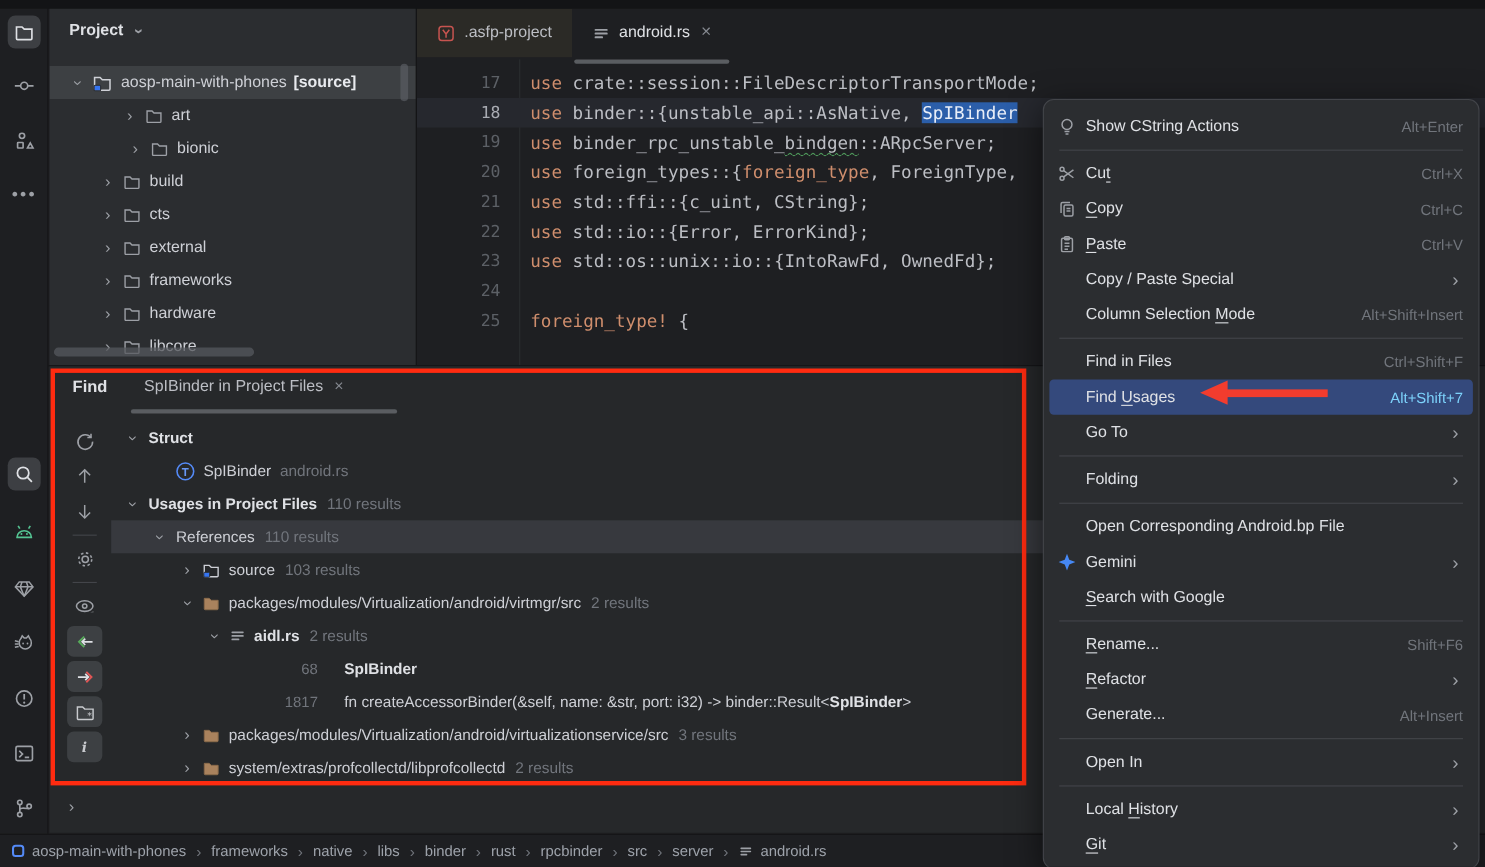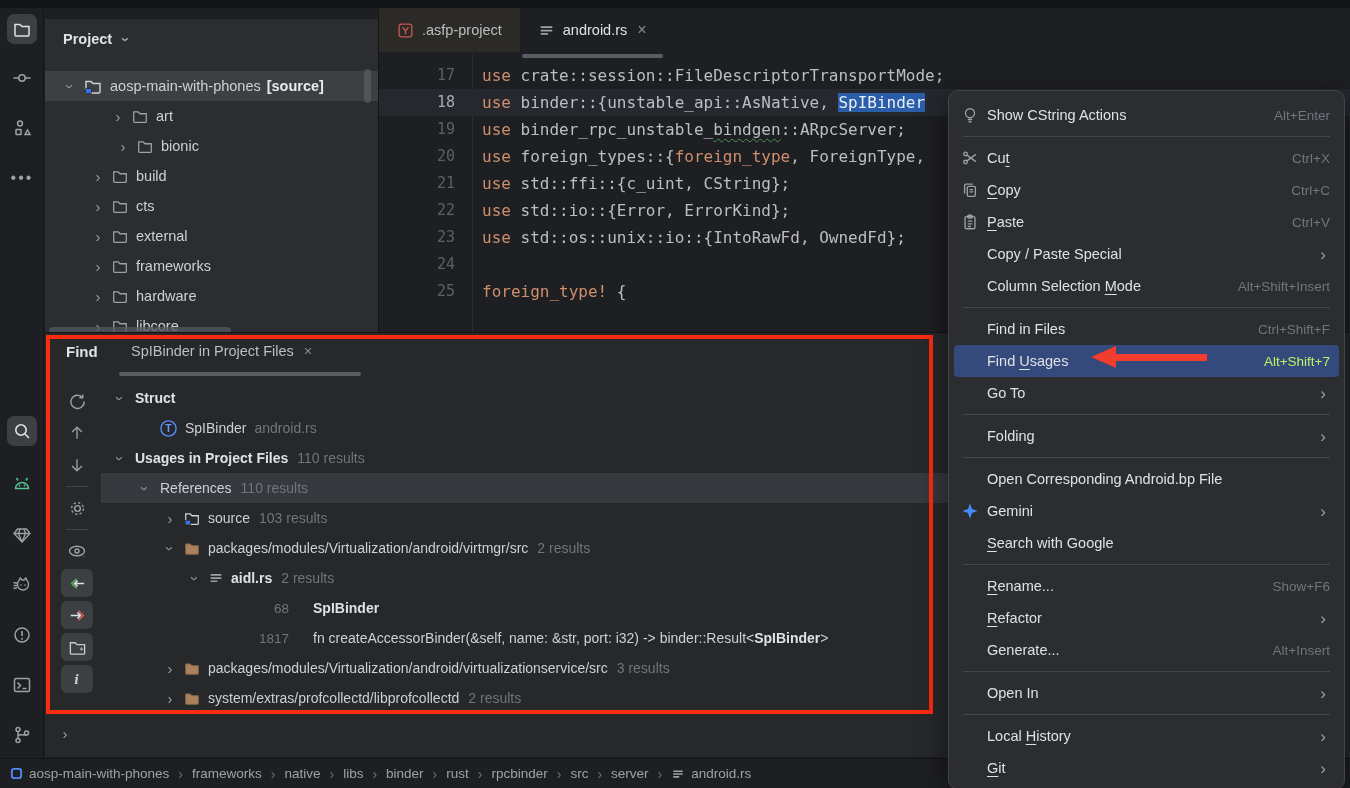--- a/index.html
+++ b/index.html
@@ -16,21 +16,21 @@
   
   .top-strip { position:absolute; left:0; top:0; width:1350px; height:8px; background:#131416; }
 
   
   .activity { position:absolute; left:0; top:8px; width:44px; height:750px; background:#1e1f22; border-right:1px solid #141517; }
   .abtn { position:absolute; left:7px; width:30px; height:30px; display:flex; align-items:center; justify-content:center; border-radius:7px; }
   .abtn.sel { background:#3d3f43; }
   .adots { color:#9da0a6; font-size:16px; letter-spacing:2px; }
 
   
-  .project { position:absolute; left:45px; top:8px; width:333px; height:324px; background:#2b2d30; overflow:hidden;margin-top:11px; }
+  .project { position:absolute; left:45px; top:8px; width:333px; height:324px; background:#2b2d30; overflow:hidden; }
   .pj-head { position:absolute; left:18px; top:12px; display:flex; align-items:center; gap:7px; font-size:14.5px; font-weight:bold; color:#dfe1e5; }
   .pj-tree { position:absolute; left:0; top:52px; right:0; }
   .prow { height:30px; display:flex; align-items:center; font-size:14.5px; color:#ced0d6; white-space:nowrap; }
   .prow .lbl { margin-left:7px; }
   .prow.sel { background:#3d4043; }
   .prow .suffix { font-weight:bold; color:#e8eaee; margin-left:6px; }
   .p-vscroll { position:absolute; right:7px; top:50px; width:7px; height:34px; border-radius:4px; background:#5a5d62; opacity:.7; }
   .p-hscroll { position:absolute; left:4px; top:308px; height:8px; width:182px; border-radius:4px; background:#55585d; opacity:.75; }
   .vdiv { position:absolute; left:378px; top:8px; width:1px; height:324px; background:#141517; }
 
@@ -86,21 +86,21 @@
   .red-arrow-head { position:absolute; left:1091px; top:346px; width:0; height:0; border-right:25px solid #f23c2e; border-top:11px solid transparent; border-bottom:11px solid transparent; z-index:60; }
 
   
   .menu { position:absolute; left:948px; top:90px; width:397px; height:700px; background:#2b2d30; border:1px solid #43454a; border-radius:10px; box-shadow:0 8px 30px rgba(0,0,0,.55); z-index:50; padding-top:8px; overflow:hidden; }
   .mi { height:32px; display:flex; align-items:center; padding:0 14px 0 12px; font-size:14.5px; color:#dfe1e5; }
   .mi .mic { width:26px; display:flex; align-items:center; }
   .mi .mil { flex:1; white-space:nowrap; }
   .mi .mis { color:#71757c; font-size:13.5px; }
   .mi .mn { text-decoration:underline; text-underline-offset:2.5px; }
   .mi.hl { background:#34497c; border-radius:4px; margin:0 5px; padding:0 9px 0 7px; }
-  .mi.hl .mis { color:#bef264; }
+  .mi.hl .mis { color:#7dd3fc; }
   .mi .mi-arrow { color:#9da0a6; font-size:17px; line-height:1; }
   .msep { height:1px; background:#43454a; margin:5px 14px; }
 </style>
 </head>
 <body>
 
 <div class="app">
   <div class="top-strip"></div>
 
   <div class="activity">
@@ -700,21 +700,21 @@
       <span class="mi-arrow chev"></span>
     </div>
     <div class="mi">
       <span class="mic"></span>
       <span class="mil"><span></span><span class="mn">S</span><span>earch with Google</span></span>
     </div>
     <div class="msep"></div>
     <div class="mi">
       <span class="mic"></span>
       <span class="mil"><span></span><span class="mn">R</span><span>ename...</span></span>
-      <span class="mis">Show+F6</span>
+      <span class="mis">Shift+F6</span>
     </div>
     <div class="mi">
       <span class="mic"></span>
       <span class="mil"><span></span><span class="mn">R</span><span>efactor</span></span>
       <span class="mi-arrow chev"></span>
     </div>
     <div class="mi">
       <span class="mic"></span>
       <span class="mil"><span>Generate...</span><span class="mn"></span><span></span></span>
       <span class="mis">Alt+Insert</span>

